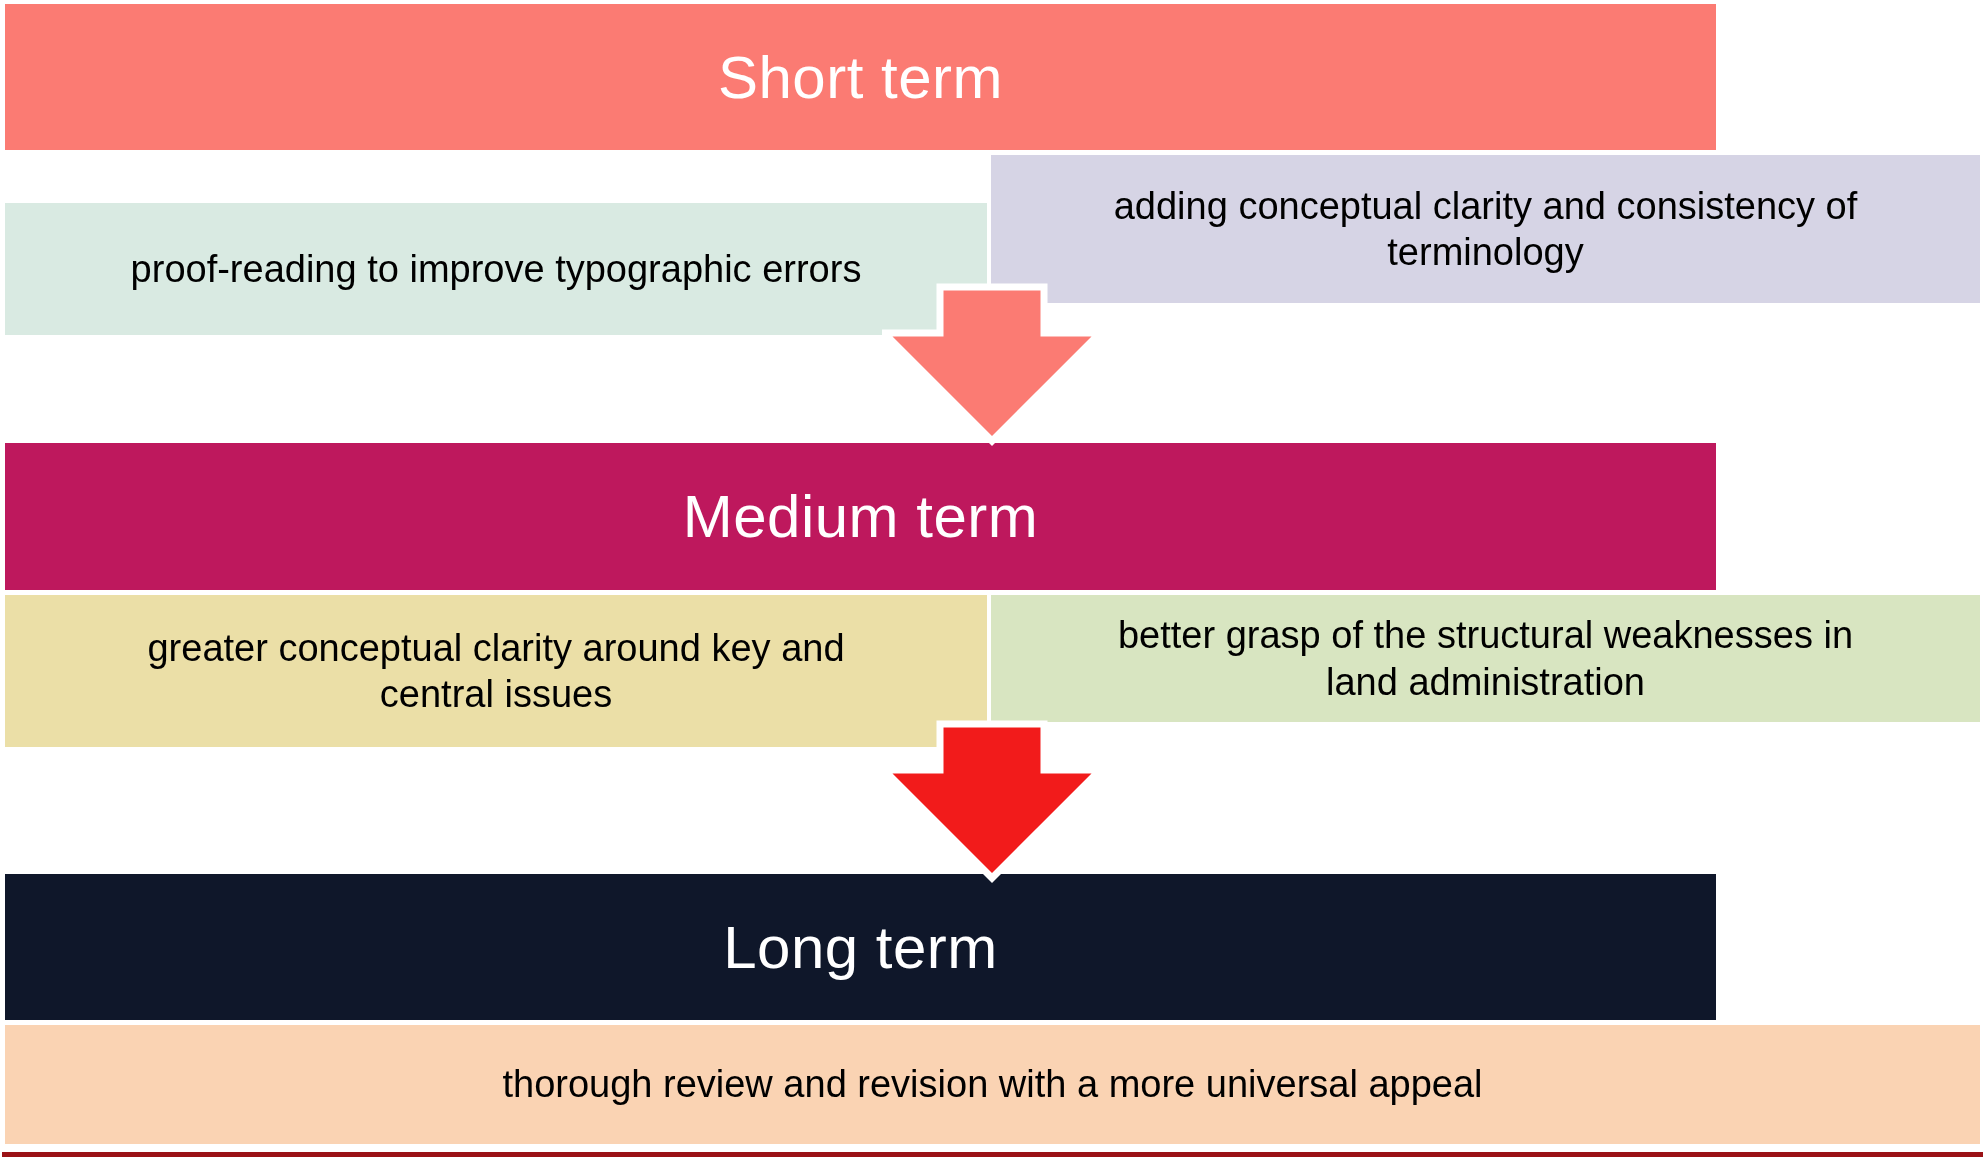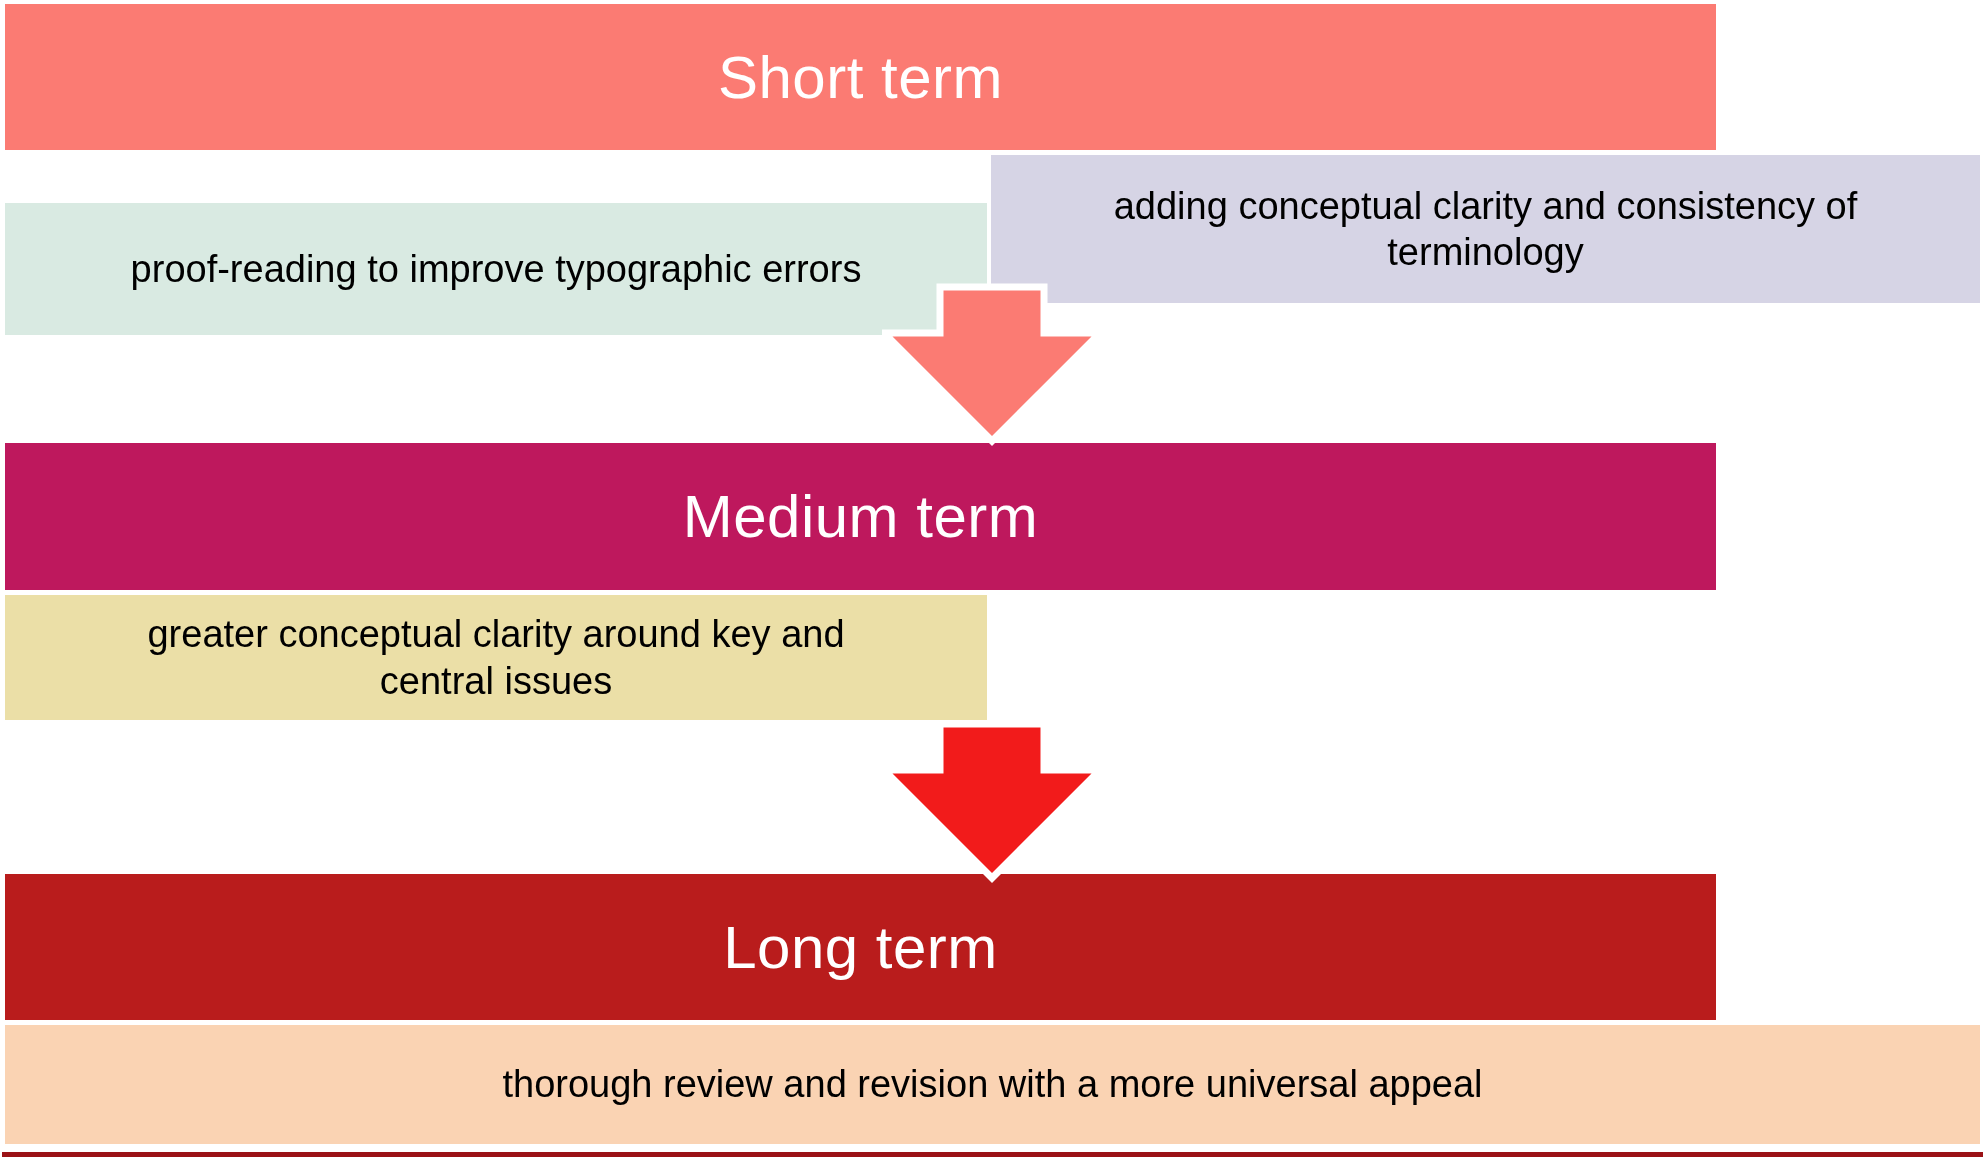--- a/index.html
+++ b/index.html
@@ -10,30 +10,30 @@
     font-family:"Liberation Sans", sans-serif;
     overflow:hidden;
   }
   .band{
     position:absolute;left:5px;width:1711px;
     display:flex;align-items:center;justify-content:center;
     color:#ffffff;font-size:60px;font-weight:400;letter-spacing:0.5px;
   }
   .band-short{top:4px;height:146px;background:#FB7B73;}
   .band-medium{top:443px;height:147px;background:#be185d;}
-  .band-long{top:874px;height:146px;background:#b91c1c;}
+  .band-long{top:874px;height:146px;background:#0f172a;}
   .cell{
     position:absolute;
     display:flex;flex-direction:column;align-items:center;justify-content:center;
     color:#000000;font-size:38px;line-height:1.22;text-align:center;
   }
   .cell span{display:block;}
   .cell-short-left{left:5px;top:155px;width:982px;height:132px;background:#D9EAE2;margin-top:48px;}
   .cell-short-right{left:991px;top:155px;width:989px;height:148px;background:#D6D4E5;}
-  .cell-medium-left{left:5px;top:595px;width:982px;height:125px;background:#EBDFA7;}
+  .cell-medium-left{left:5px;top:595px;width:982px;height:152px;background:#EBDFA7;}
   .cell-medium-right{left:991px;top:595px;width:989px;height:127px;background:#D8E5C1;}
   .cell-long{left:5px;top:1025px;width:1975px;height:119px;background:#FAD3B3;}
   .arrow{position:absolute;left:882px;width:220px;height:164px;z-index:5;}
   .arrow-1{top:283px;}
   .arrow-2{top:720px;}
   .bottom-line{
     position:absolute;left:2px;top:1152px;width:1981px;height:5px;
     background:#9B1216;
   }
 </style>
@@ -57,20 +57,24 @@
     <polygon points="58,4 162,4 162,50 218,50 110,158 2,50 58,50" fill="#FB7B73" stroke="#FFFFFF" stroke-width="7" stroke-linejoin="miter"></polygon>
   </svg>
 
   <div class="band band-medium">
     <span>Medium term</span>
   </div>
   <div class="cell cell-medium-left">
     <span>greater conceptual clarity around key and</span>
     <span>central issues</span>
   </div>
+  <div class="cell cell-medium-right">
+    <span>better grasp of the structural weaknesses in</span>
+    <span>land administration</span>
+  </div>
 
   <svg class="arrow arrow-2" viewBox="0 0 220 164" aria-hidden="true">
     <polygon points="58,4 162,4 162,50 218,50 110,158 2,50 58,50" fill="#F21B1B" stroke="#FFFFFF" stroke-width="7" stroke-linejoin="miter"></polygon>
   </svg>
 
   <div class="band band-long">
     <span>Long term</span>
   </div>
   <div class="cell cell-long">
     <span>thorough review and revision with a more universal appeal</span>

